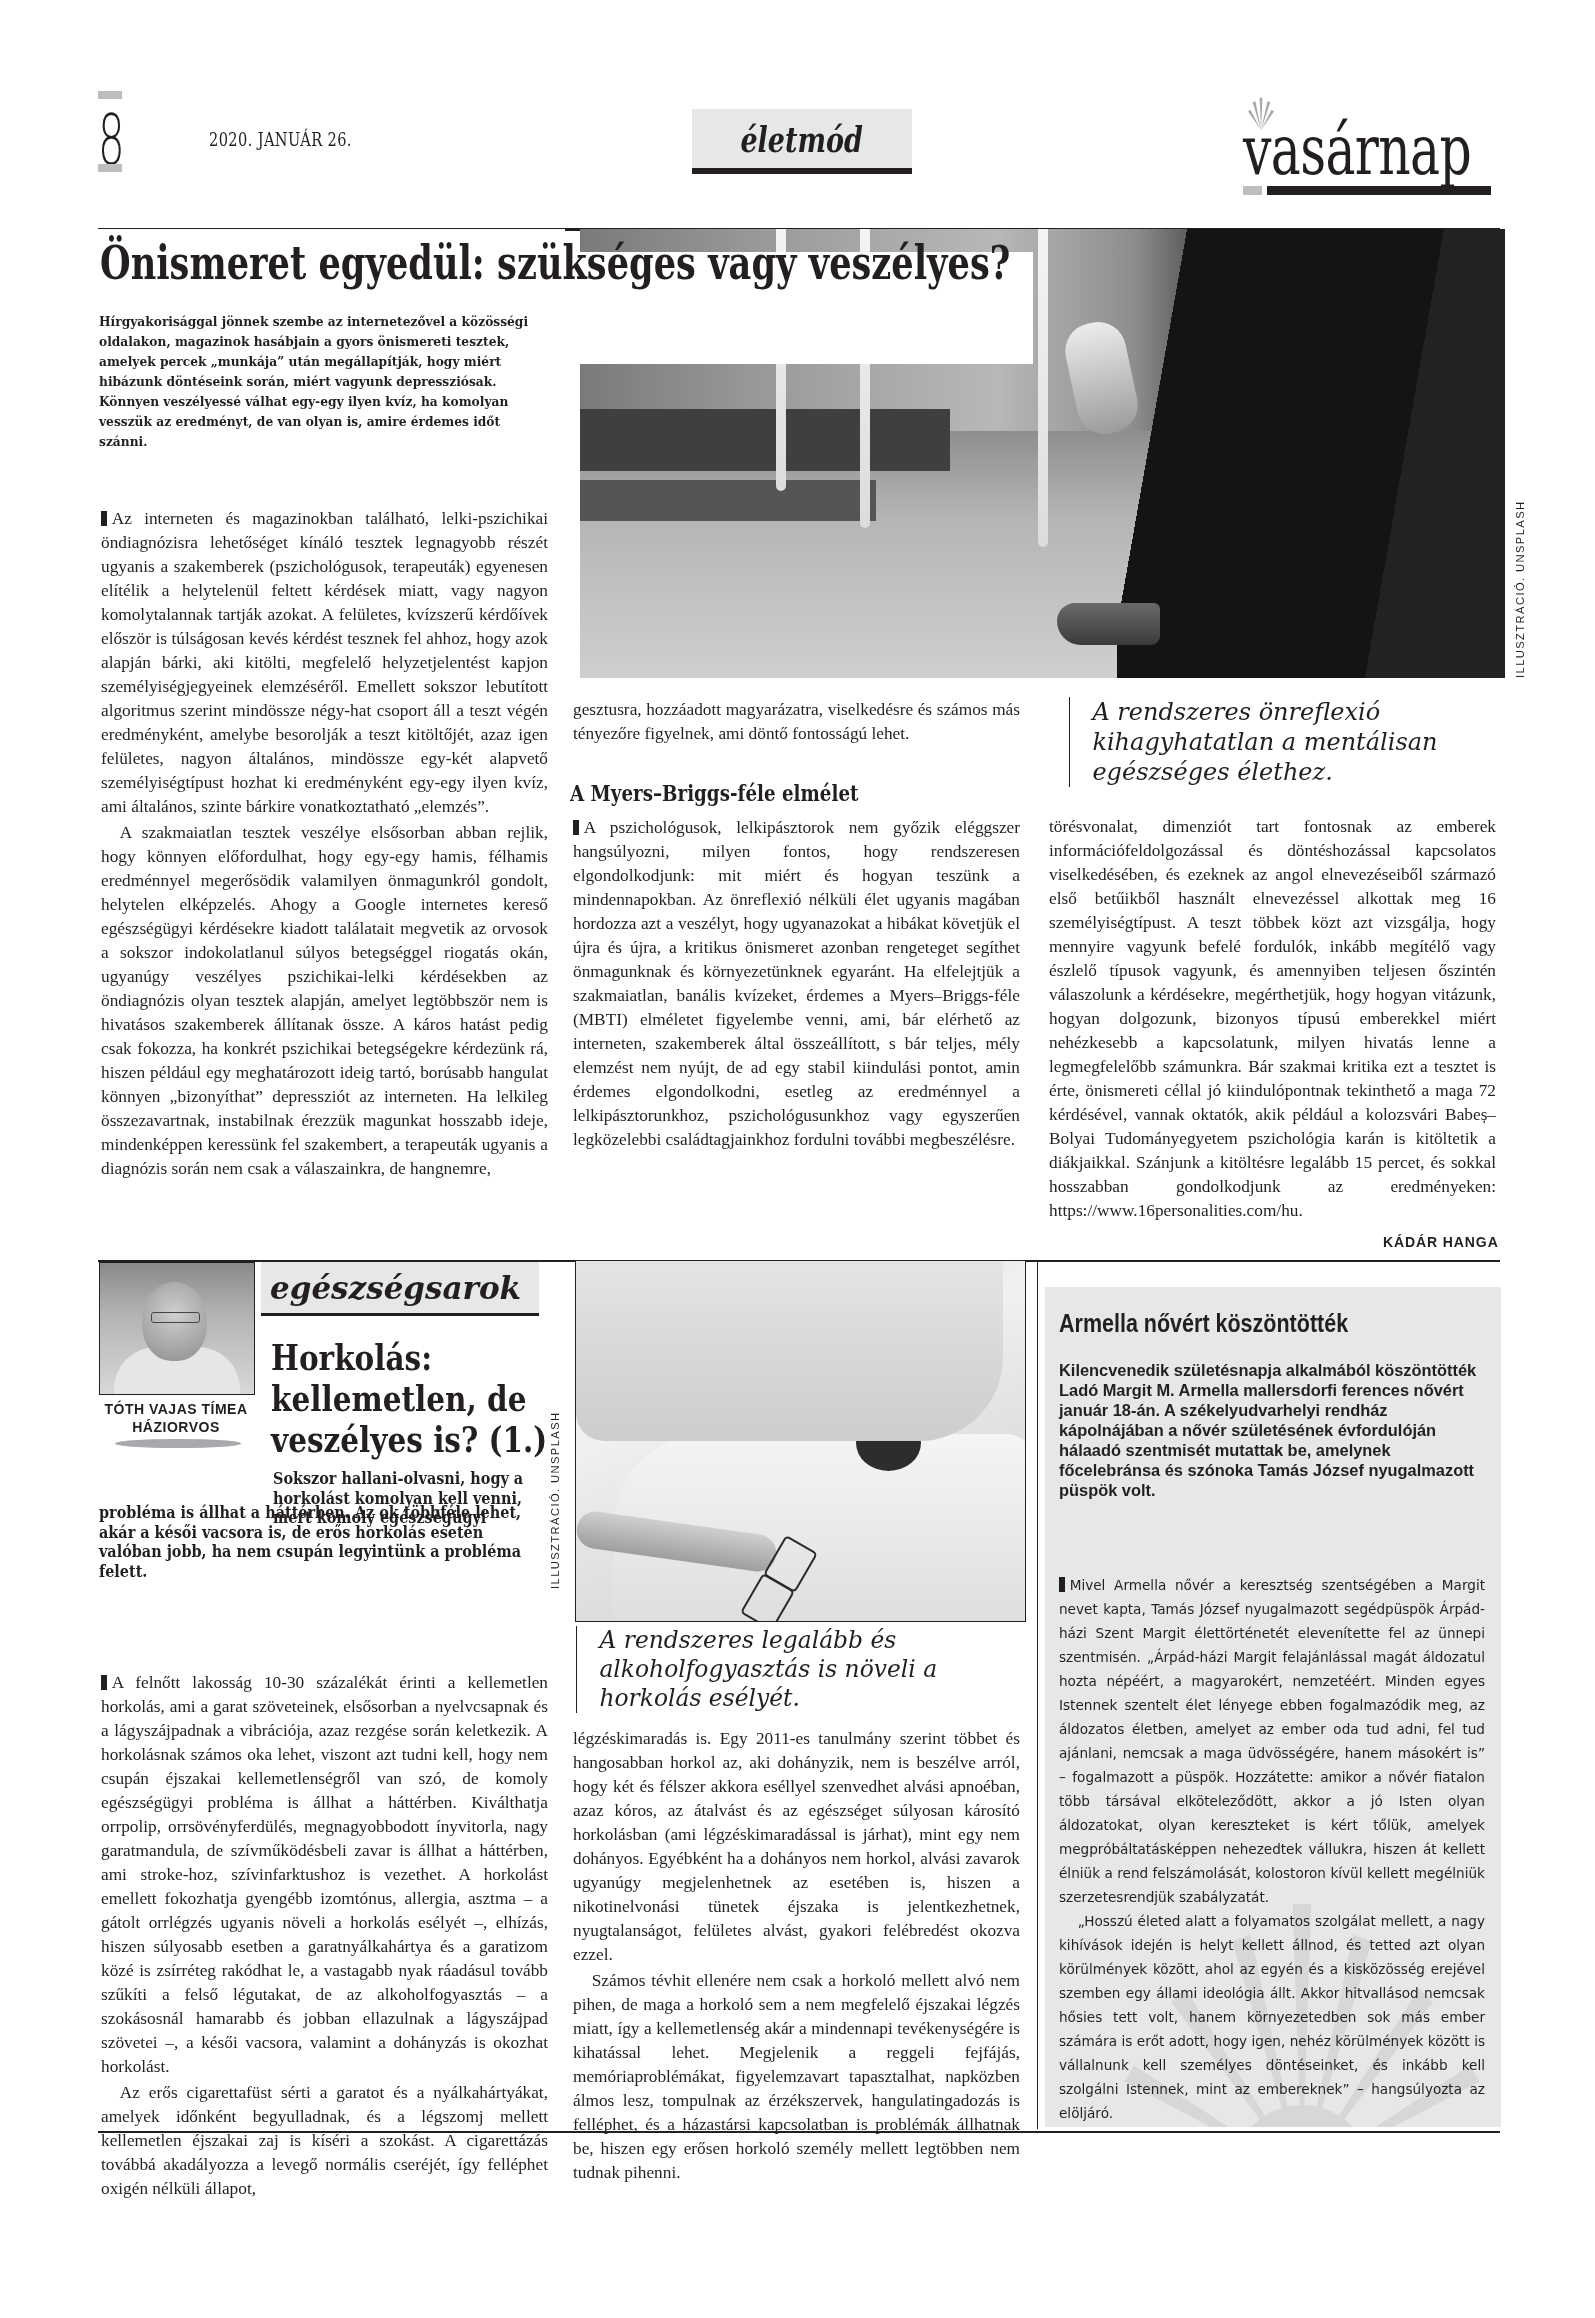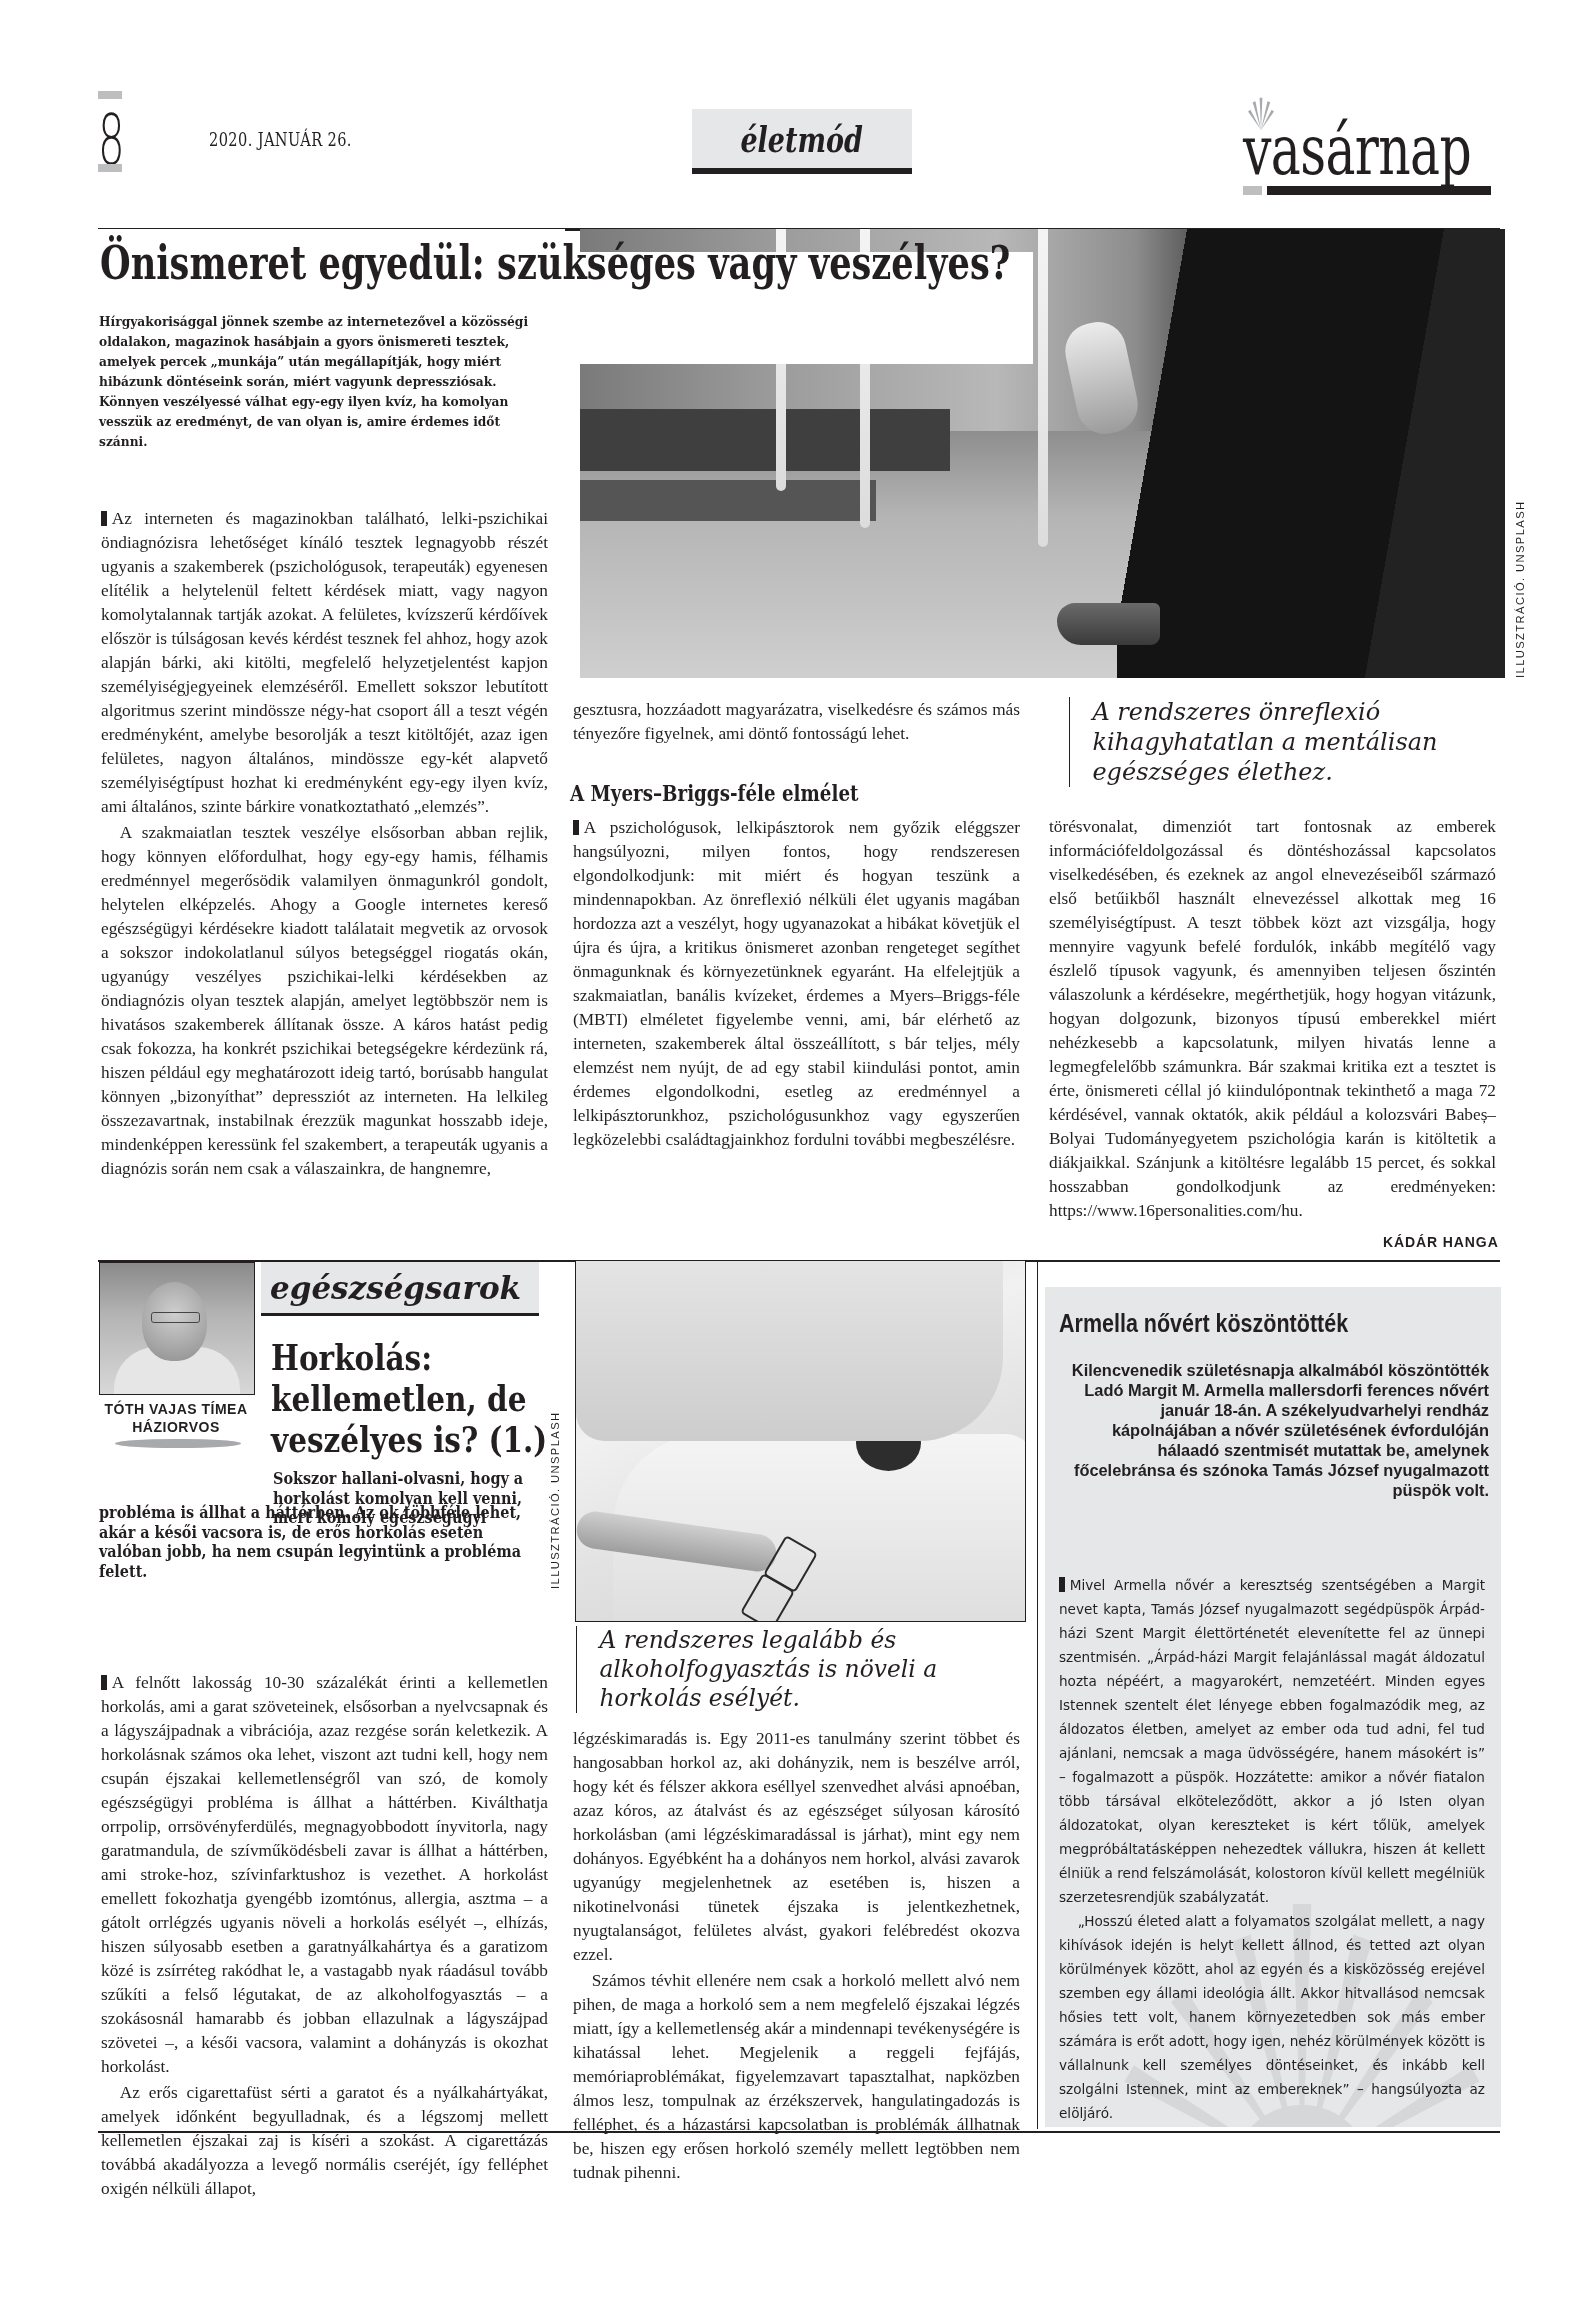--- a/index.html
+++ b/index.html
@@ -90,21 +90,21 @@
   .bed-photo .glasses2 { position:absolute; left:173px; top:318px; width:33px; height:42px; border:2.8px solid #2a2a2a; border-radius:4.7px; transform:rotate(30deg); }
 
   .vline { position:absolute; width:1.4px; background:#231f20; }
 
   
   .armella { position:absolute; left:1045px; top:1287px; width:456px; height:840px; background:#e6e7e8; overflow:hidden; }
   .armella-sun { position:absolute; left:70px; top:561px; width:374px; height:327px; opacity:.55; }
   .armella-title { position:absolute; left:1059px; top:1309px; font-family:"Liberation Sans", sans-serif; font-weight:bold; font-size:25px;
                    white-space:nowrap; transform:scaleX(0.86); transform-origin:left top; }
   .armella-lead { position:absolute; left:1059px; top:1360px; width:430px; font-family:"Liberation Sans", sans-serif; font-weight:bold;
-                  font-size:16.4px; line-height:20px;text-align:right; }
+                  font-size:16.4px; line-height:20px; }
   .armella-body { position:absolute; left:1059px; top:1573px; width:426px; font-family:"DejaVu Sans", sans-serif; font-size:13.6px; line-height:24px;
                   text-align:justify; }
   .armella-body p { margin:0; }
   .armella-body p + p { text-indent:18.7px; }
 </style>
 </head>
 <body>
 
 <div class="page-num-bar" style="top:91px;"></div>
 <div class="page-num">8</div>

